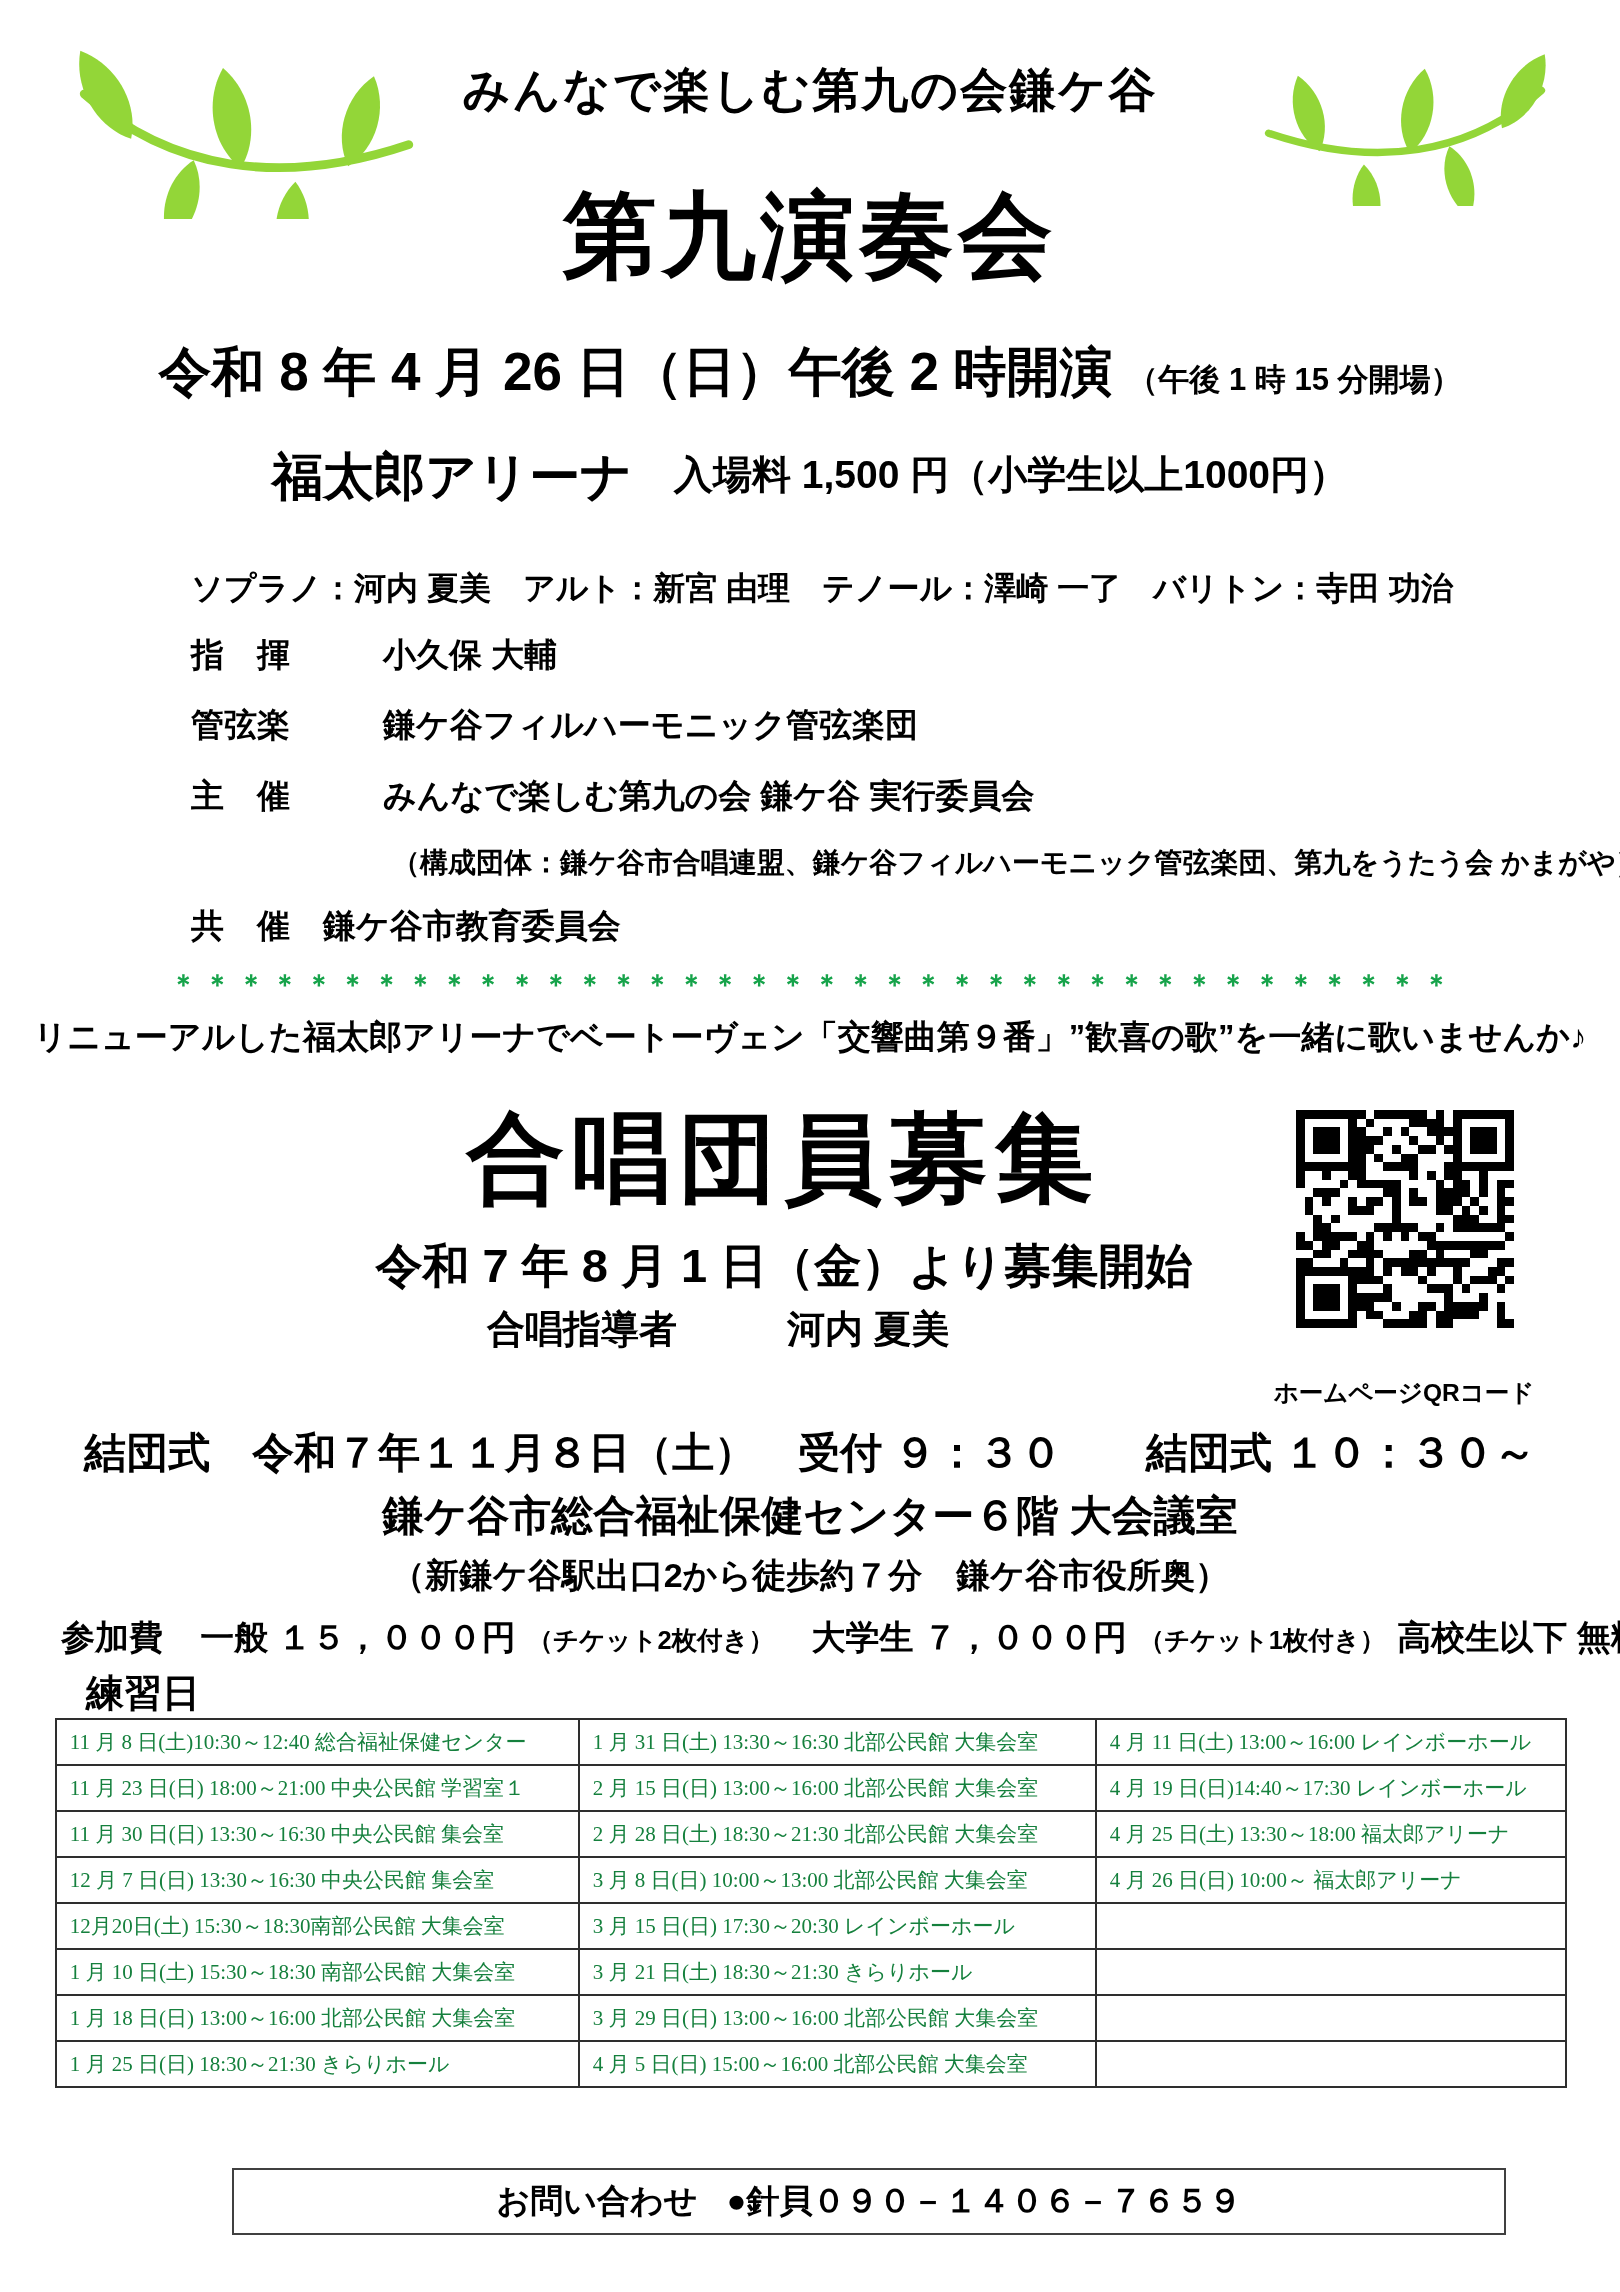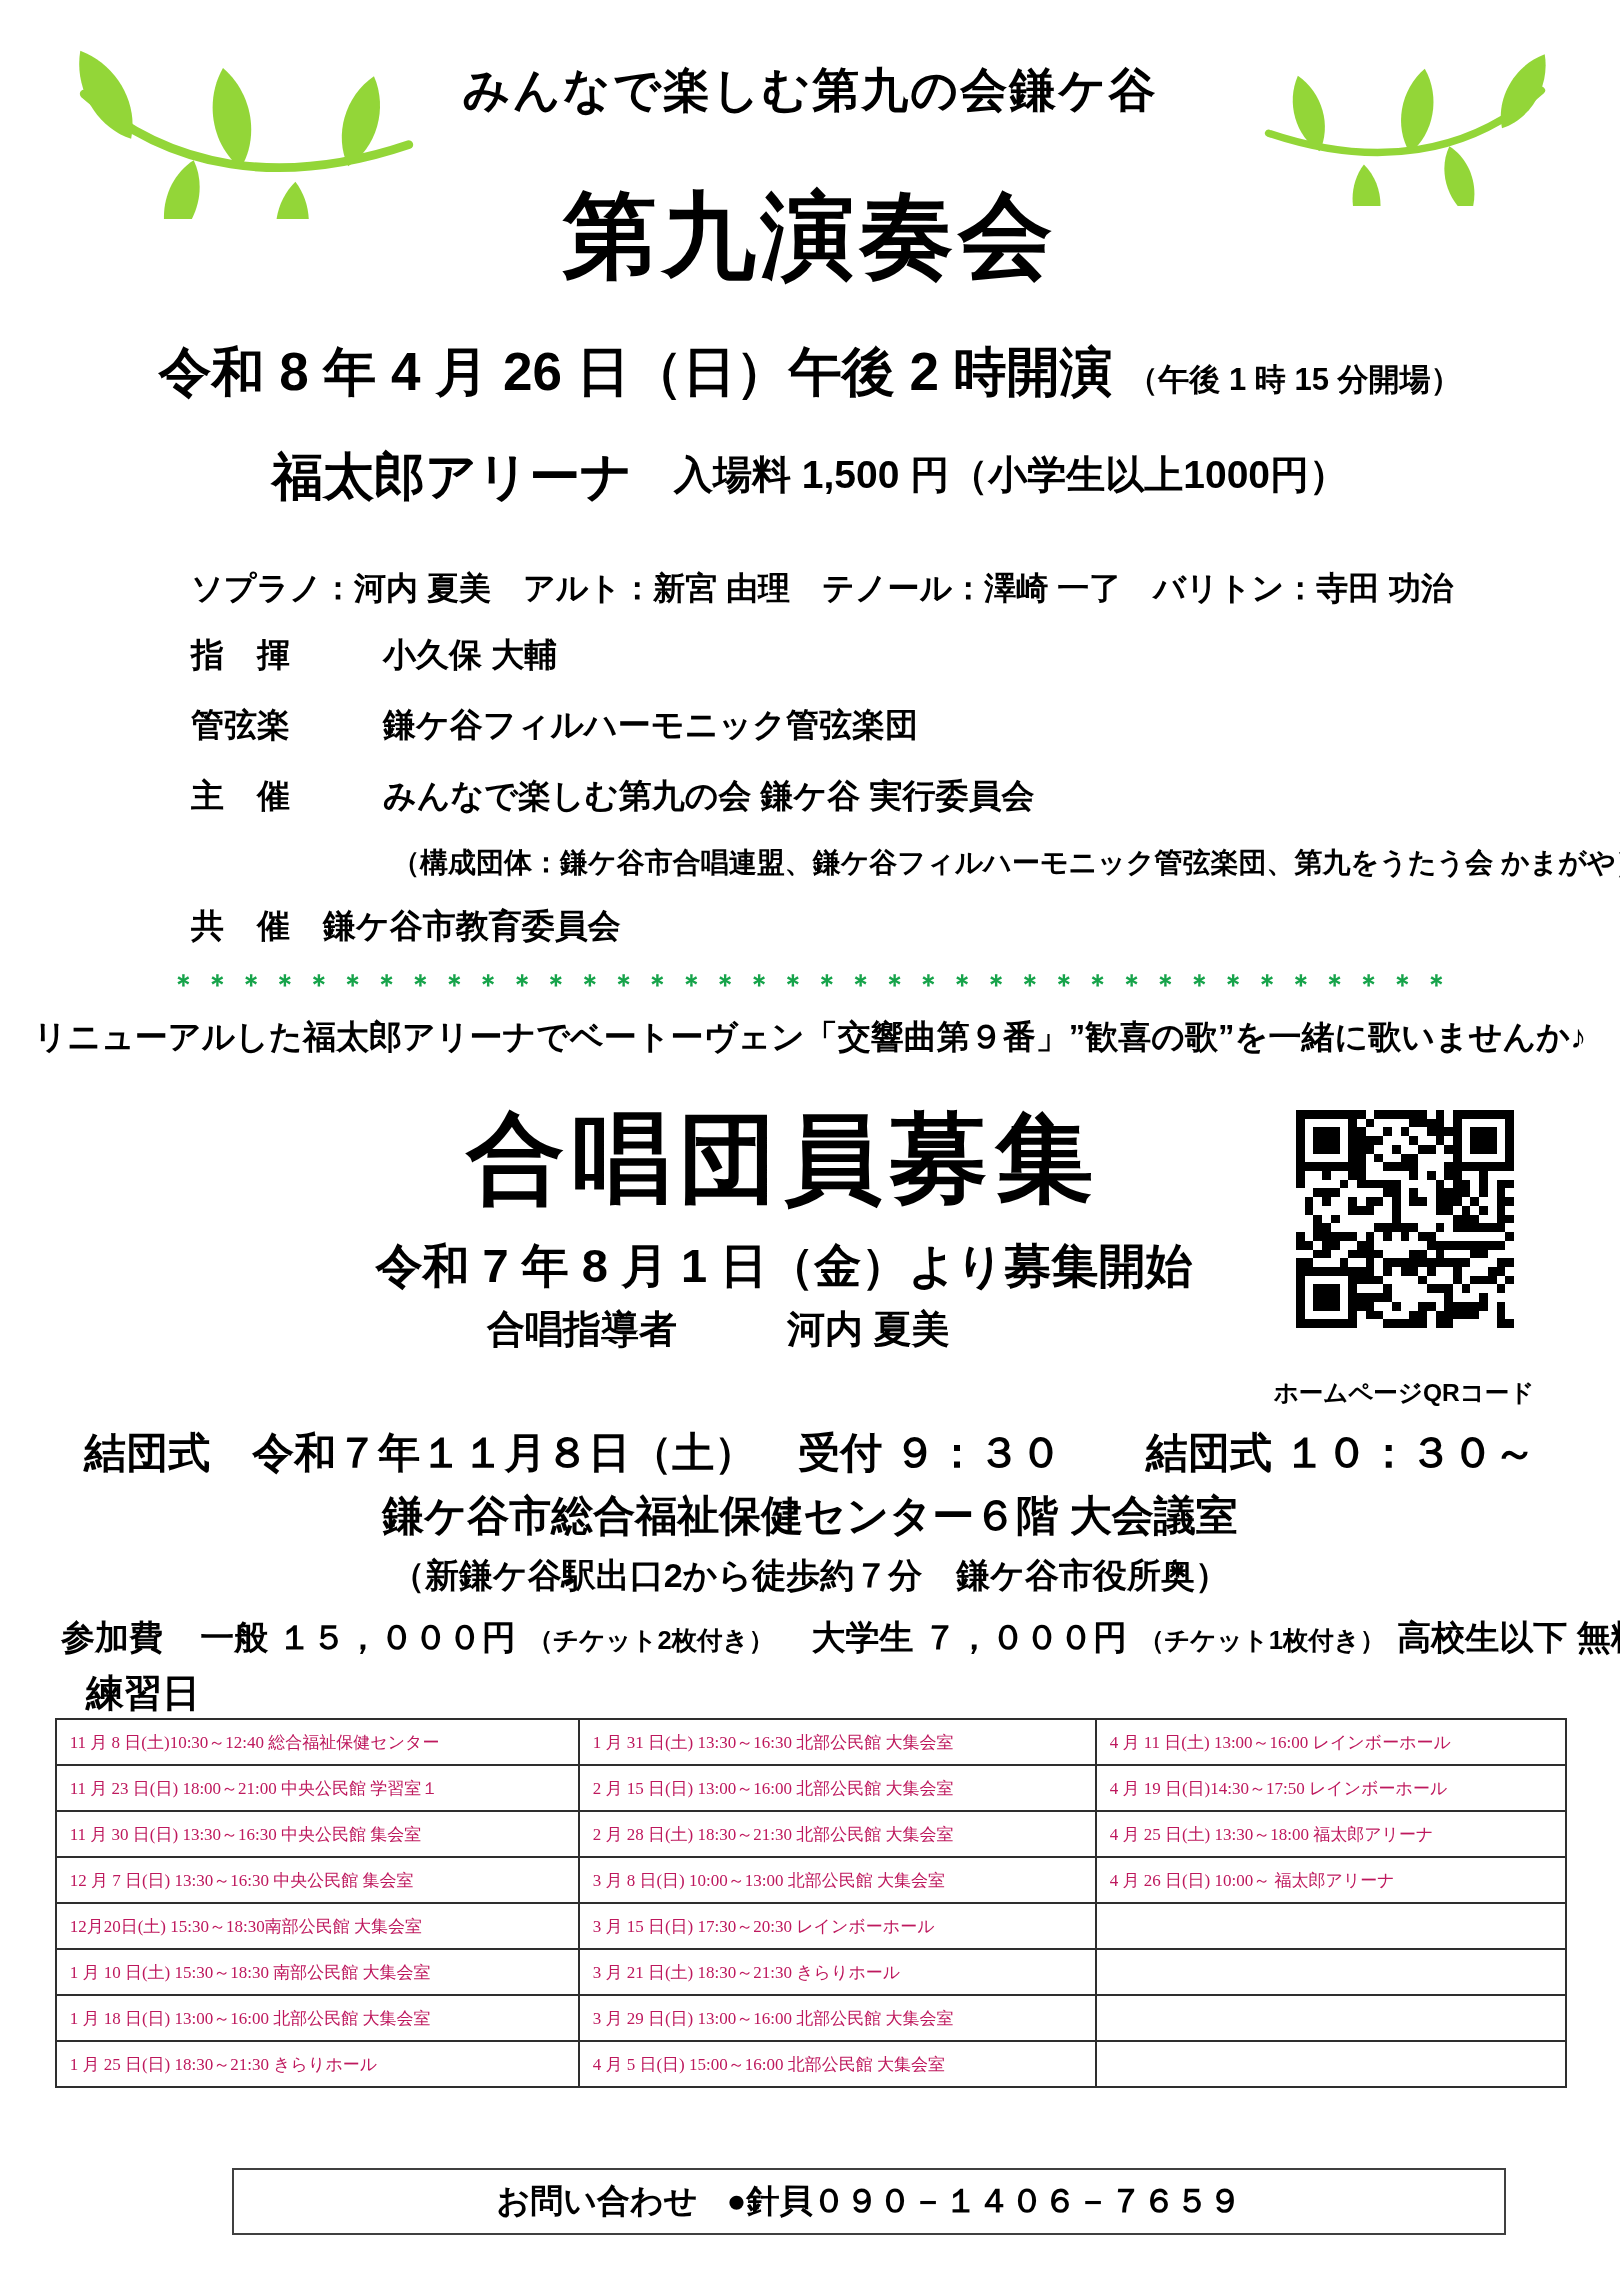--- a/index.html
+++ b/index.html
@@ -52,21 +52,21 @@
   .ceremony-venue{top:1488px;font-size:42px;font-weight:bold;white-space:nowrap;}
   .access{top:1553px;font-size:34px;font-weight:bold;white-space:nowrap;}
 
   .fee-line{top:1615px;left:61px;display:flex;align-items:baseline;gap:11.8px;
             font-size:34px;font-weight:bold;white-space:nowrap;}
   .fee-note{font-size:25.5px;}
 
   .practice-heading{top:1668px;left:86px;font-size:38px;font-weight:bold;}
 
   .practice-table{top:1718px;left:55px;width:1510px;border-collapse:collapse;table-layout:fixed;
-                  font-family:"Liberation Serif",serif;font-size:17px;color:#be185d;
+                  font-family:"Liberation Serif",serif;font-size:21px;color:#15803d;
                   border:2.9px solid #2e2e2e;}
   .practice-table td{border:2px solid #2e2e2e;height:44px;padding:0 3.9px 0 12.7px;
                      vertical-align:middle;white-space:nowrap;overflow:hidden;}
   .c1{width:523px;} .c2{width:517px;} .c3{width:470px;}
 
   .contact-box{left:232px;top:2168px;width:1270px;height:63px;border:2.9px solid #404040;
                display:flex;align-items:center;justify-content:center;gap:29px;
                font-size:33px;font-weight:bold;white-space:nowrap;}
 </style>
 </head>
@@ -791,21 +791,21 @@
       </colgroup>
     <tbody>
       <tr>
         <td>11 月 8 日(土)10:30～12:40 総合福祉保健センター</td>
         <td>1 月 31 日(土) 13:30～16:30 北部公民館 大集会室</td>
         <td>4 月 11 日(土) 13:00～16:00 レインボーホール</td>
       </tr>
       <tr>
         <td>11 月 23 日(日) 18:00～21:00 中央公民館 学習室１</td>
         <td>2 月 15 日(日) 13:00～16:00 北部公民館 大集会室</td>
-        <td>4 月 19 日(日)14:30～17:50 レインボーホール</td>
+        <td>4 月 19 日(日)14:40～17:30 レインボーホール</td>
       </tr>
       <tr>
         <td>11 月 30 日(日) 13:30～16:30 中央公民館 集会室</td>
         <td>2 月 28 日(土) 18:30～21:30 北部公民館 大集会室</td>
         <td>4 月 25 日(土) 13:30～18:00 福太郎アリーナ</td>
       </tr>
       <tr>
         <td>12 月 7 日(日) 13:30～16:30 中央公民館 集会室</td>
         <td>3 月 8 日(日) 10:00～13:00 北部公民館 大集会室</td>
         <td>4 月 26 日(日) 10:00～ 福太郎アリーナ</td>

